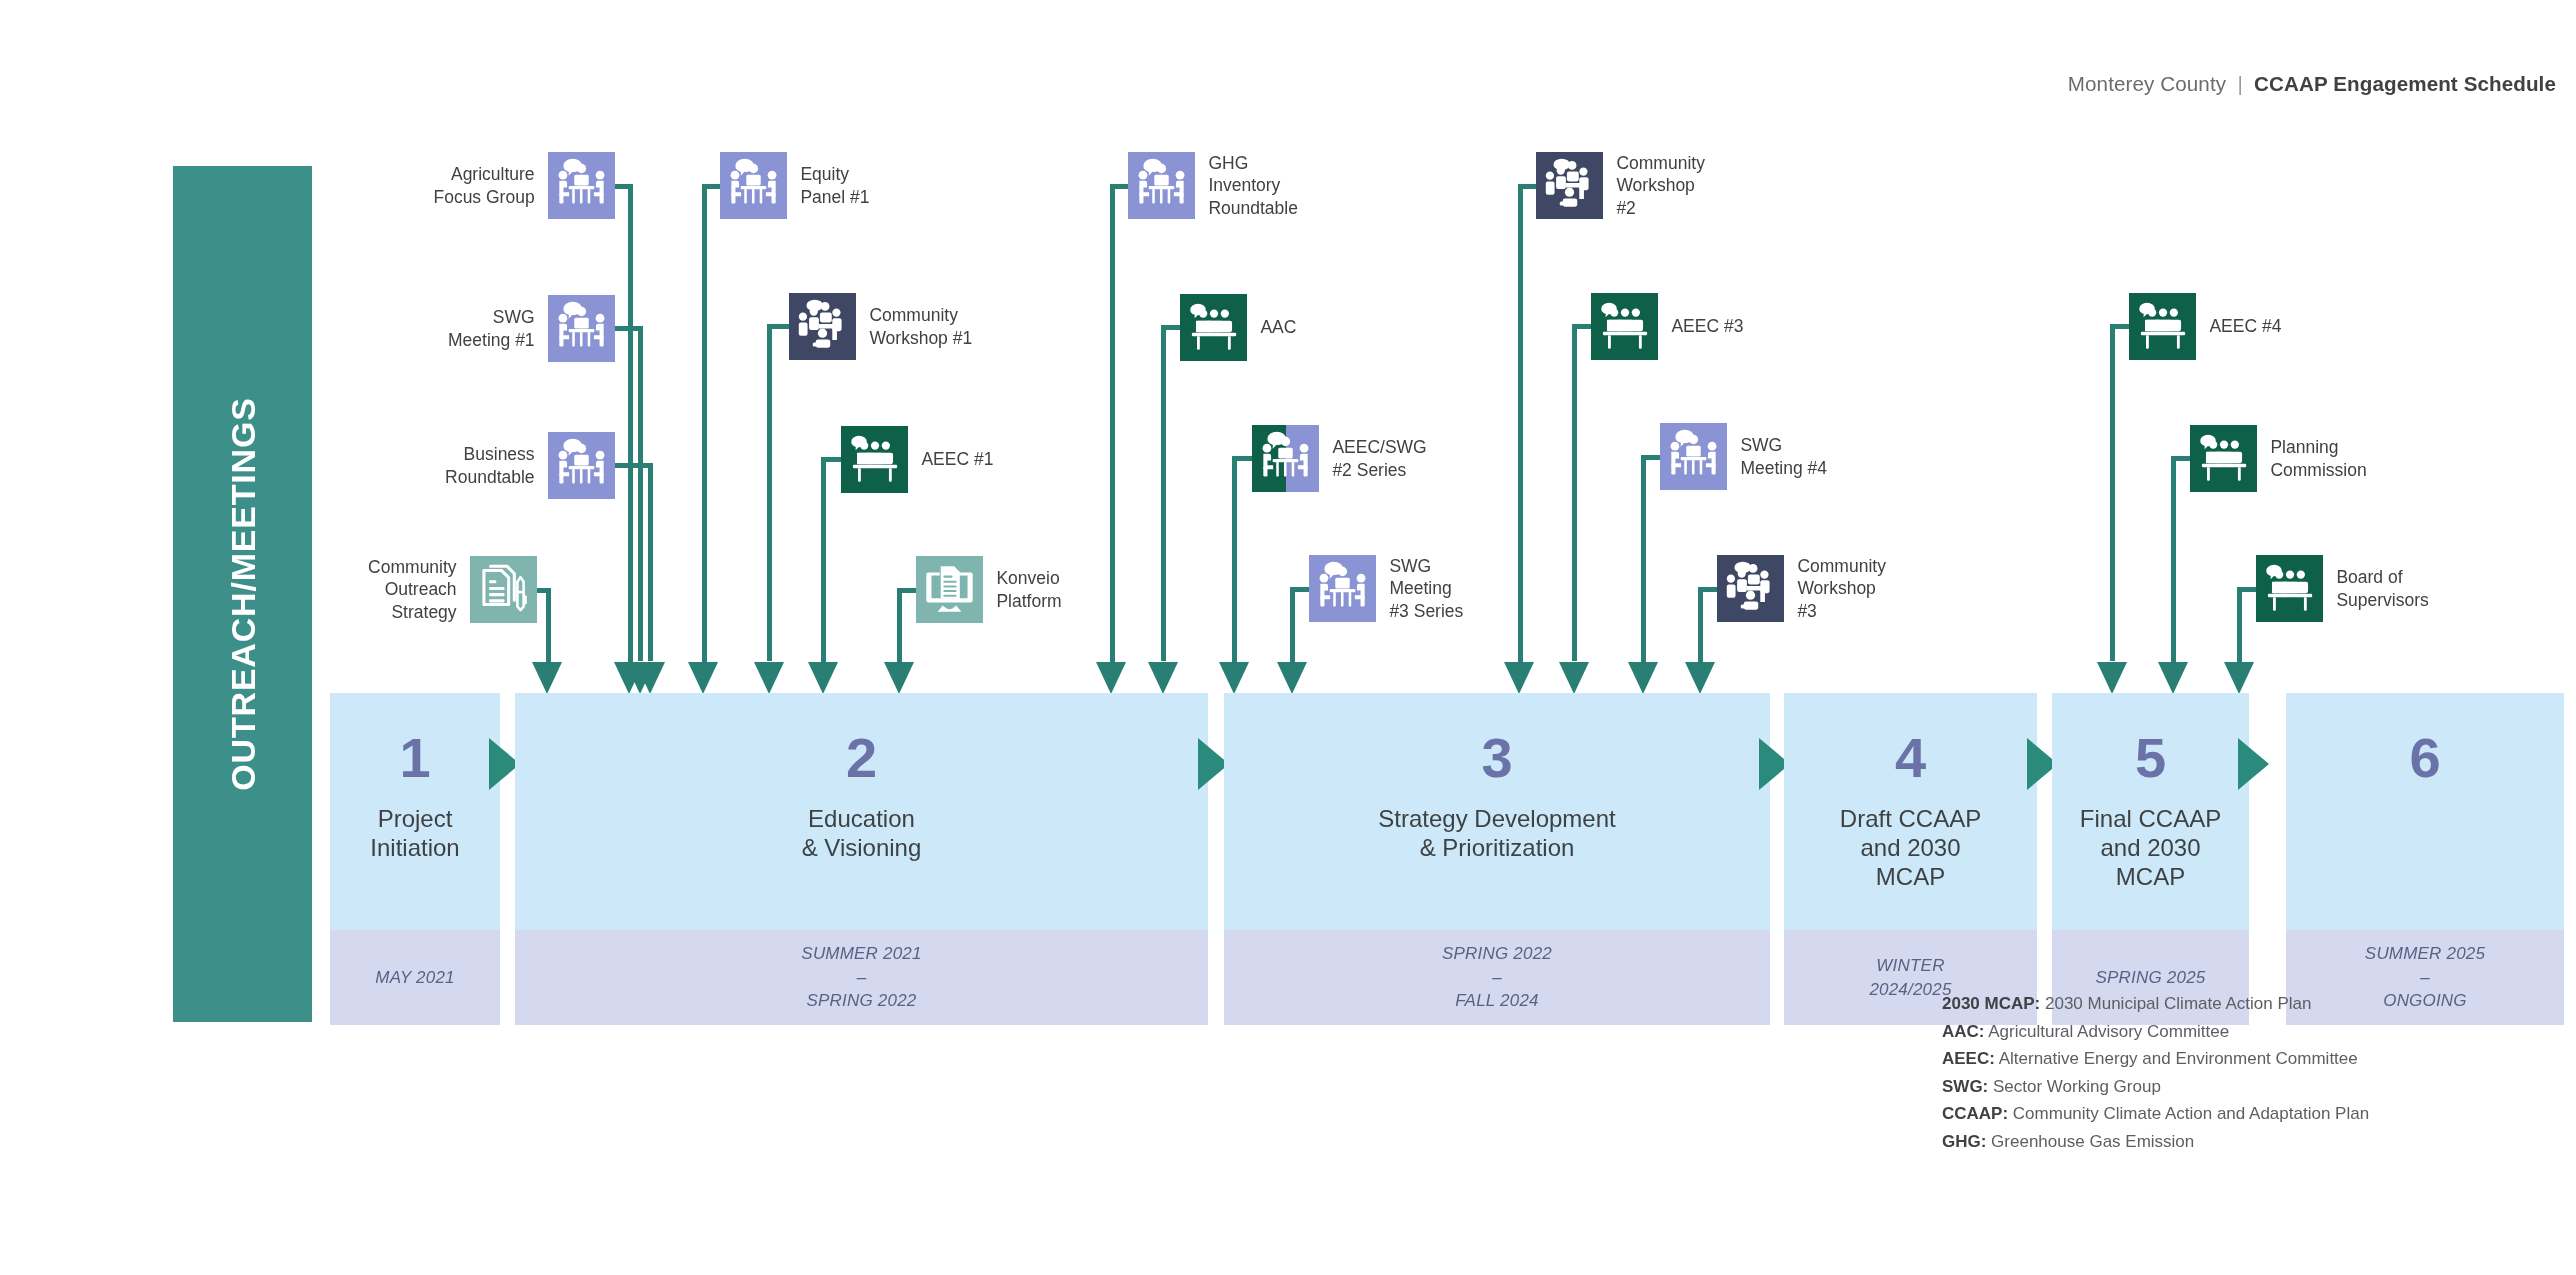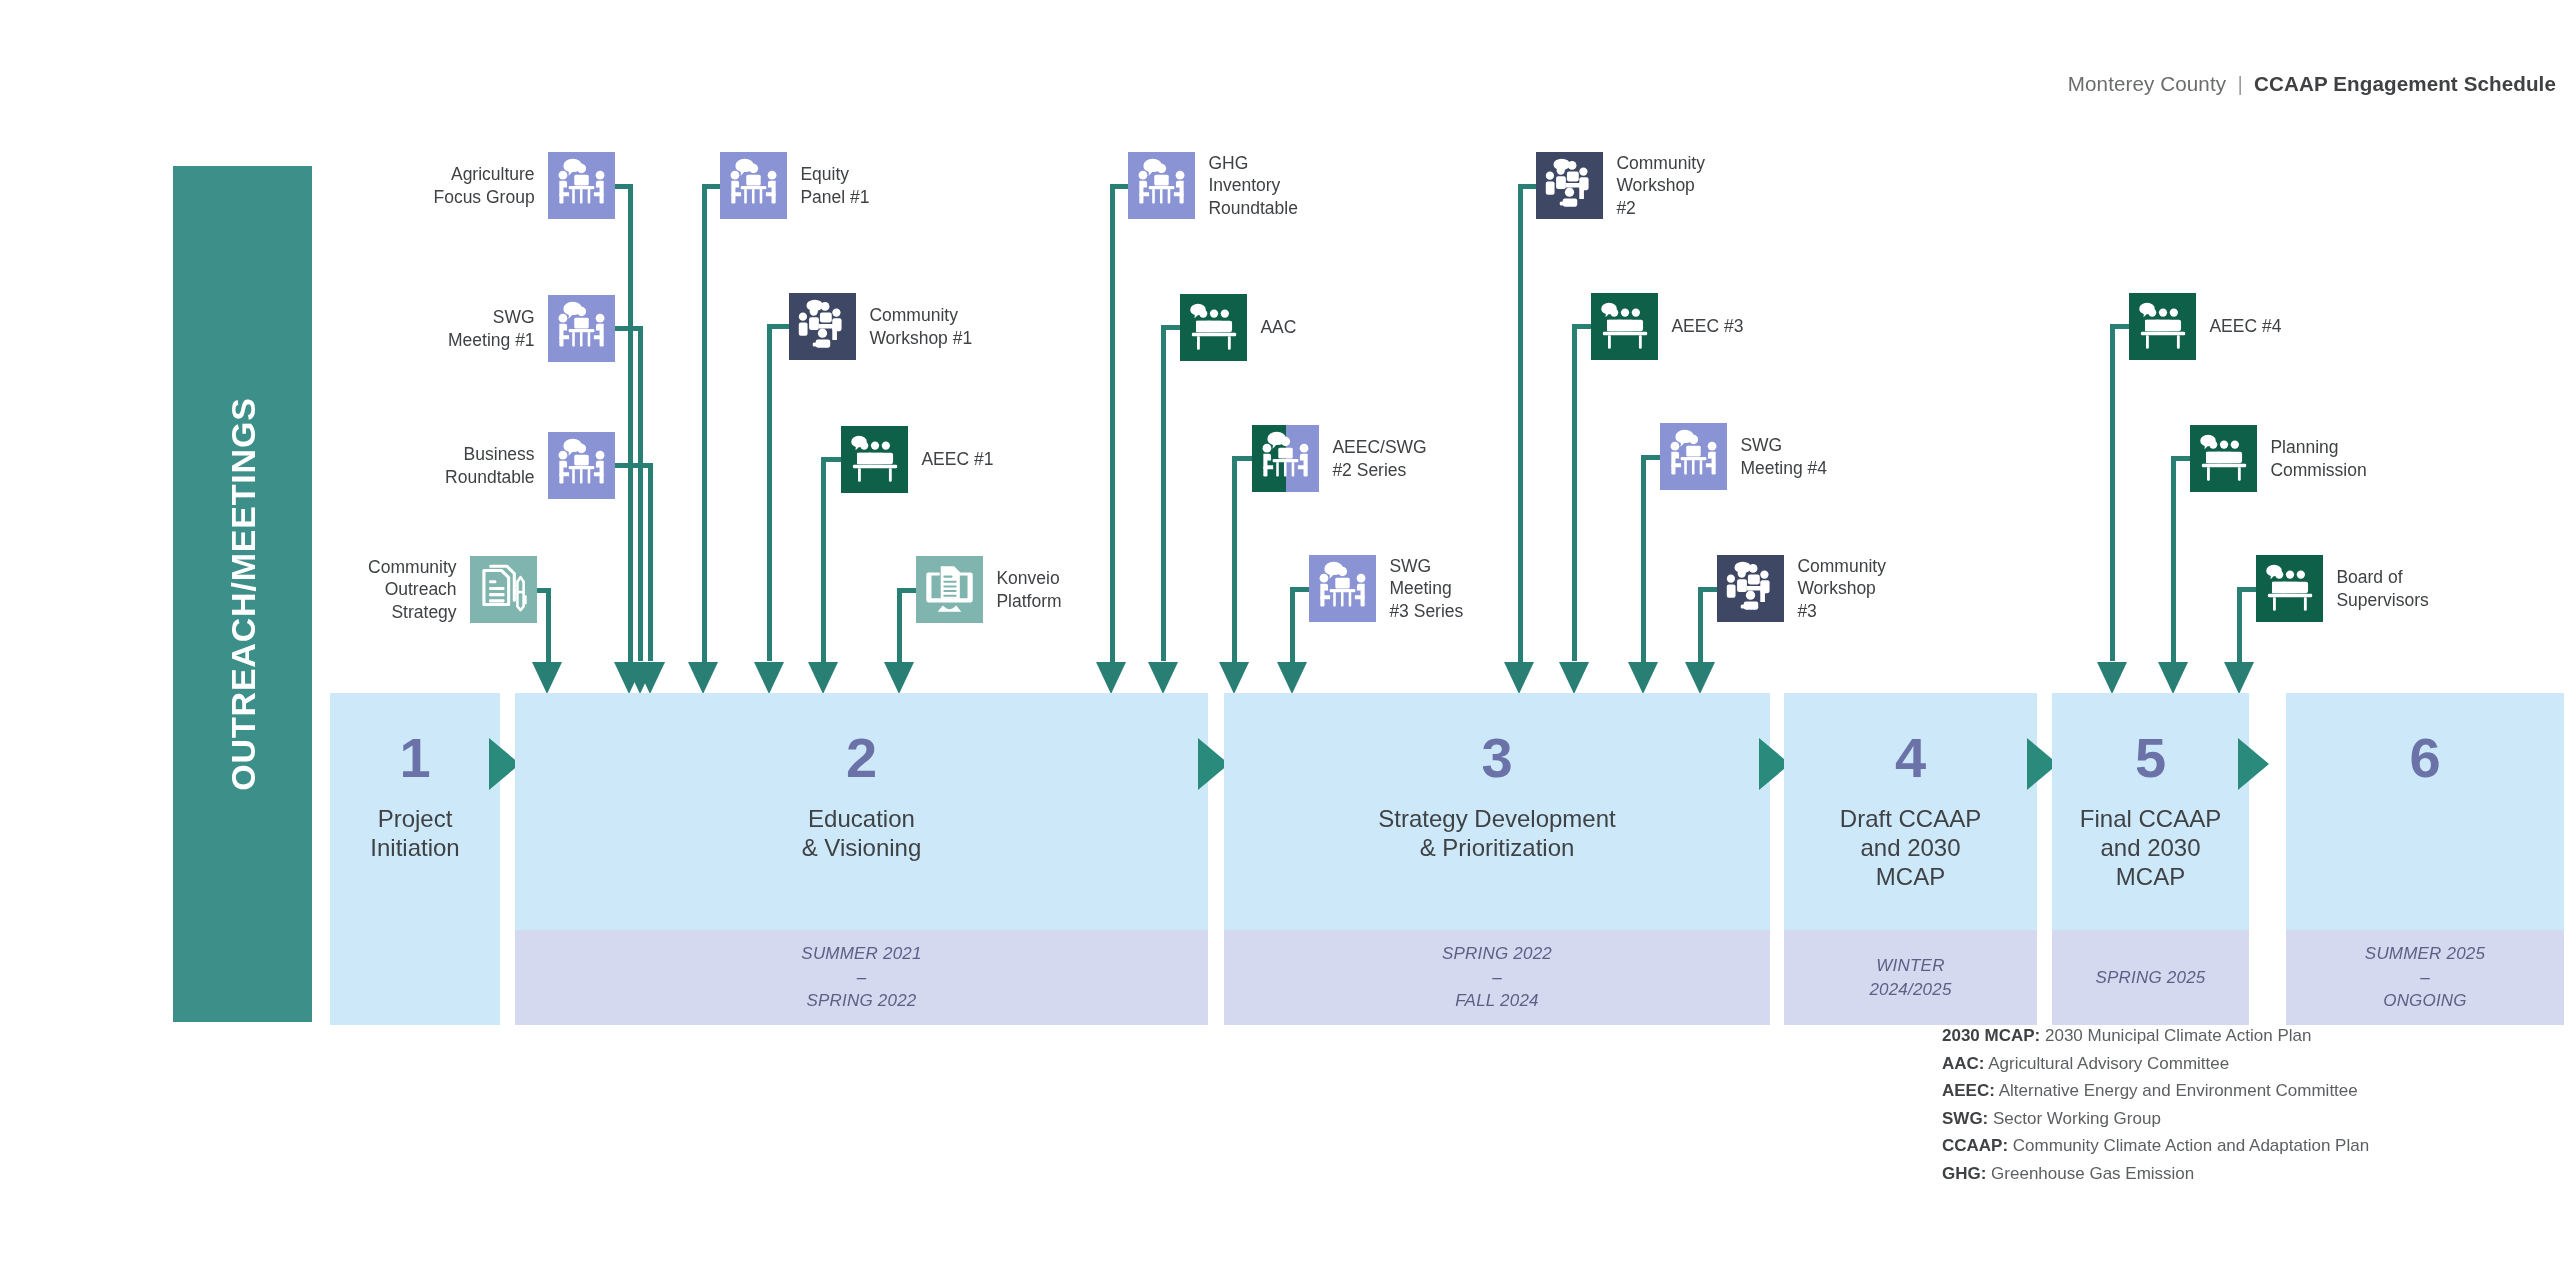--- a/index.html
+++ b/index.html
@@ -60,21 +60,21 @@
                 display:flex;align-items:center;justify-content:center;
                 font-size:17px;font-style:italic;color:#5b6184;text-align:center;
                 line-height:1.4;white-space:pre-line;letter-spacing:0.2px;}
 
   
   .parrow{position:absolute;width:0;height:0;
     border-top:26px solid transparent;border-bottom:26px solid transparent;
     border-left:31px solid #2a8a7c;}
 
   
-  .legend{position:absolute;left:1942px;top:1022px;font-size:17px;line-height:1.62;color:#5c5f61;}
+  .legend{position:absolute;left:1942px;top:990px;font-size:17px;line-height:1.62;color:#5c5f61;}
   .legend .row{white-space:nowrap;}
   .legend .abbr{font-weight:700;color:#3f4244;}
 </style>
 </head>
 <body>
 
 <div class="canvas">
 
   <div class="header">
     <span class="county">Monterey County</span>
@@ -357,20 +357,21 @@
         <div class="elabel">Board of
 Supervisors</div>
       </div>
     </div>
 
   <div id="phase-layer">
       <div class="phase" style="left: 330px; top: 693px; width: 170px; height: 332px;">
         <div class="pnum">1</div>
         <div class="pname">Project
 Initiation</div>
+        <div class="pdate">MAY 2021</div>
       </div>
       <div class="parrow" style="left: 489px; top: 738px;"></div>
       <div class="phase" style="left: 515px; top: 693px; width: 693px; height: 332px;">
         <div class="pnum">2</div>
         <div class="pname">Education
 &amp; Visioning</div>
         <div class="pdate">SUMMER 2021
 –
 SPRING 2022</div>
       </div>

